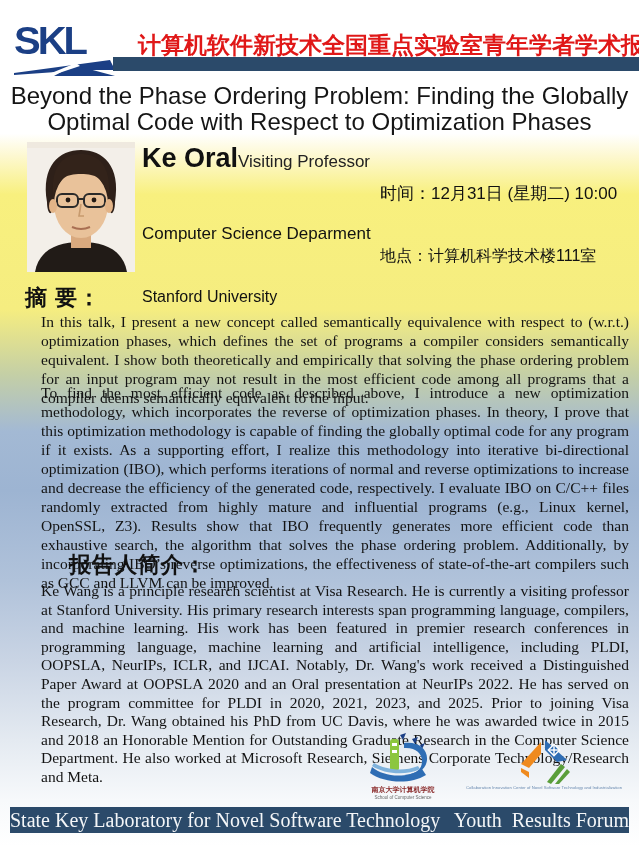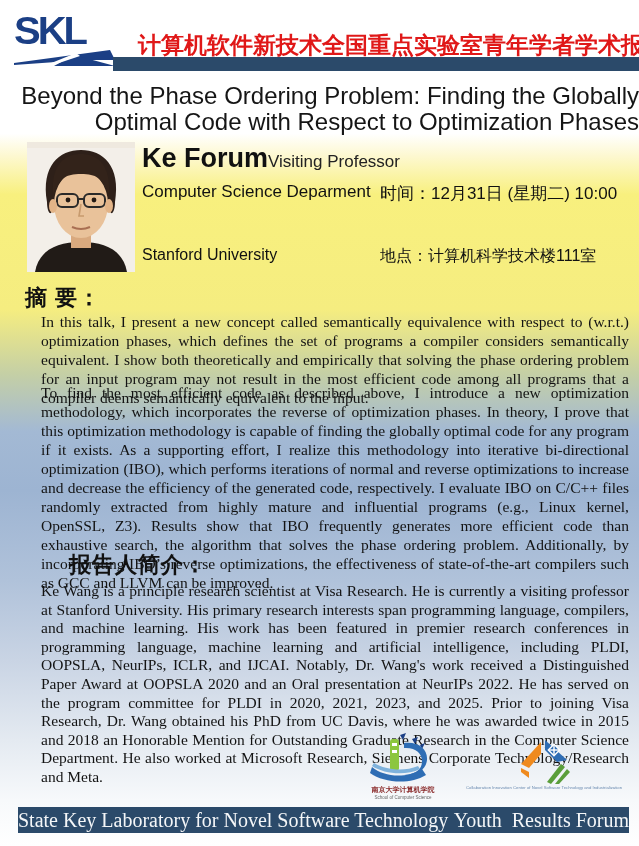--- a/index.html
+++ b/index.html
@@ -19,51 +19,51 @@
       #a3b9d4 51%,
       #9db4d2 58%,
       #b0c2da 68.6%,
       #c9d4e4 78%,
       #e4eaf1 87.5%,
       #f7f9fb 94.6%,
       #ffffff 100%);
   }
 
   
-  .skl-logo { position:absolute; left:14px; top:12px; width:102px; height:56px; }
+  .skl-logo { position:absolute; left:14px; top:22px; width:102px; height:56px; }
   .skl-letters {
     font-weight:bold; font-size:40px; line-height:38px;
     color:#1b3f85; letter-spacing:-3px; transform:scaleY(0.95);
     font-family:"Liberation Sans", sans-serif;
   }
   .header-cn {
     position:absolute; left:138px; top:30px; width:500px;
     font-size:23px; font-weight:bold; color:#e01818;
     display:flex; white-space:nowrap;
   }
   .header-cn .gap { width:34px; }
   .header-bar {
     position:absolute; left:113px; right:0; top:57px; height:14px;
     background:#2b4a6a;
   }
 
   
   .talk-title {
     position:absolute; left:0; top:83px; width:100%;
-    text-align:right; font-size:24px; line-height:26px; color:#151515;
+    text-align:center; font-size:24px; line-height:26px; color:#151515;
   }
 
   
   .speaker-photo { position:absolute; left:27px; top:142px; width:108px; height:130px; }
   .speaker-row1 { position:absolute; left:142px; top:143px; display:flex; align-items:baseline; }
   .speaker-name { font-size:27px; font-weight:bold; color:#111; }
   .speaker-role { font-size:17px; color:#222; margin-left:0; }
   .speaker-row2 { position:absolute; left:142px; top:182px; display:flex; font-size:17px; color:#111; white-space:nowrap; }
   .speaker-row3 { position:absolute; left:142px; top:246px; display:flex; font-size:16px; color:#111; white-space:nowrap; }
-  .col-left { width:238px; }
+  .col-left { width:238px;margin-top:42px; }
   .cn-label { font-weight:normal; }
 
   
   .sec-heading { position:absolute; left:25px; font-size:22px; font-weight:bold; color:#111; letter-spacing:1px; }
   .h-abstract { top:283px; }
   .h-bio { top:550px;margin-left:44px; }
   .body-text {
     position:absolute; left:25px; width:588px;
     font-family:"Liberation Serif", serif;
     font-size:15.5px; color:#131313;
@@ -81,21 +81,21 @@
   .logo-caption-cn-small { font-size:7px; font-weight:bold; color:#8a2b2b; line-height:8px; margin-top:1px; }
   .logo-caption-en-small { font-size:5px; color:#666; line-height:6px; transform:scale(0.9); }
   .cic-caption-cn { font-size:11.5px; font-weight:bold; color:#e8581c; line-height:13px; margin-top:2px; white-space:nowrap; }
   .cic-caption-en { font-size:5px; color:#6a8ab0; line-height:6px; white-space:nowrap; transform:scale(0.85); }
 
   
   .footer-bar {
     position:absolute; left:10px; right:10px; top:807px; height:26px;
     background:#2b4a6a; color:#f4f6f8;
     display:flex; align-items:center; justify-content:center;
-    font-family:"Liberation Serif", serif; font-size:20px;margin-left:8px;
+    font-family:"Liberation Serif", serif; font-size:20px;
   }
   .footer-bar span { white-space:pre; }
   .footer-gap { display:inline-block; width:46px; }
 </style>
 </head>
 <body>
 
 <div class="page">
 
   <div class="skl-logo">
@@ -140,21 +140,21 @@
     <circle cx="67" cy="58" r="2.4" fill="#241a14"></circle>
 
     <path d="M54,62 L52,74 L57,74" fill="none" stroke="#c79a6e" stroke-width="1.6"></path>
     <path d="M45,85 Q54,89 63,85" fill="none" stroke="#a96f52" stroke-width="2"></path>
 
     <ellipse cx="26" cy="64" rx="4" ry="7" fill="#e2b488"></ellipse>
     <ellipse cx="82" cy="64" rx="4" ry="7" fill="#e2b488"></ellipse>
   </svg>
 
   <div class="speaker-row1">
-    <span class="speaker-name">Ke Forum</span>
+    <span class="speaker-name">Ke Oral</span>
     <span class="speaker-role">Visiting Professor</span>
   </div>
   <div class="speaker-row2">
     <span class="col-left">Computer Science Deparment</span>
     <span class="cn-label">时间：</span>
     <span>12月31日 (星期二) 10:00</span>
   </div>
   <div class="speaker-row3">
     <span class="col-left">Stanford University</span>
     <span class="cn-label">地点：</span>

